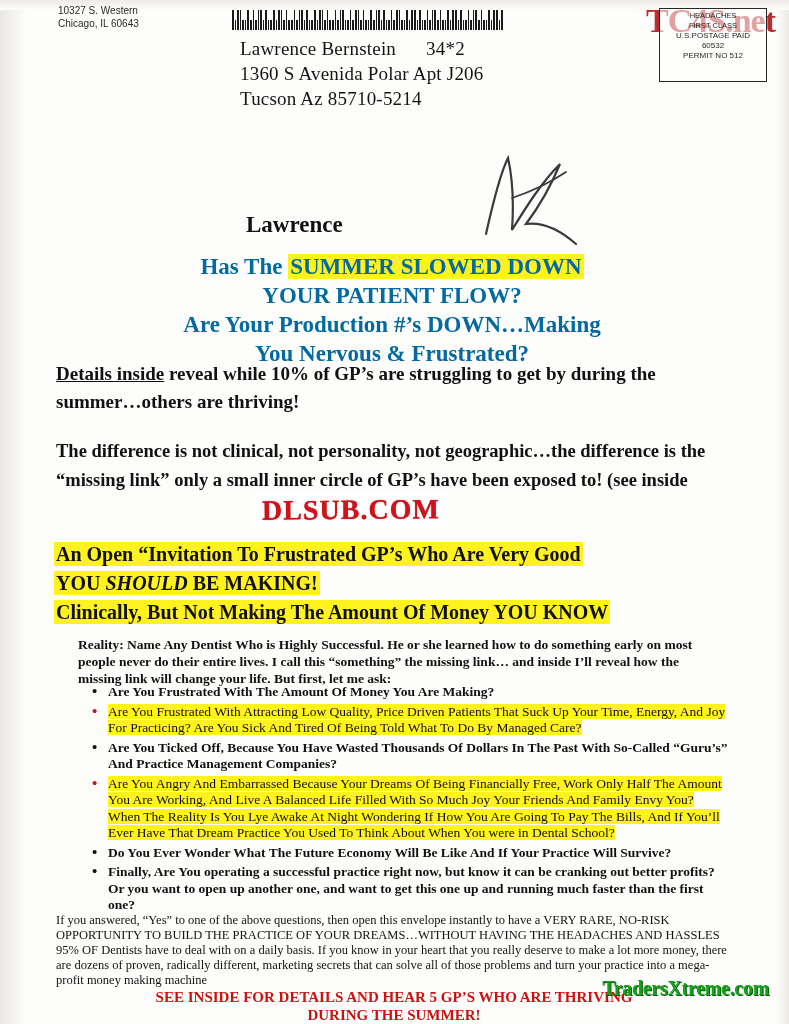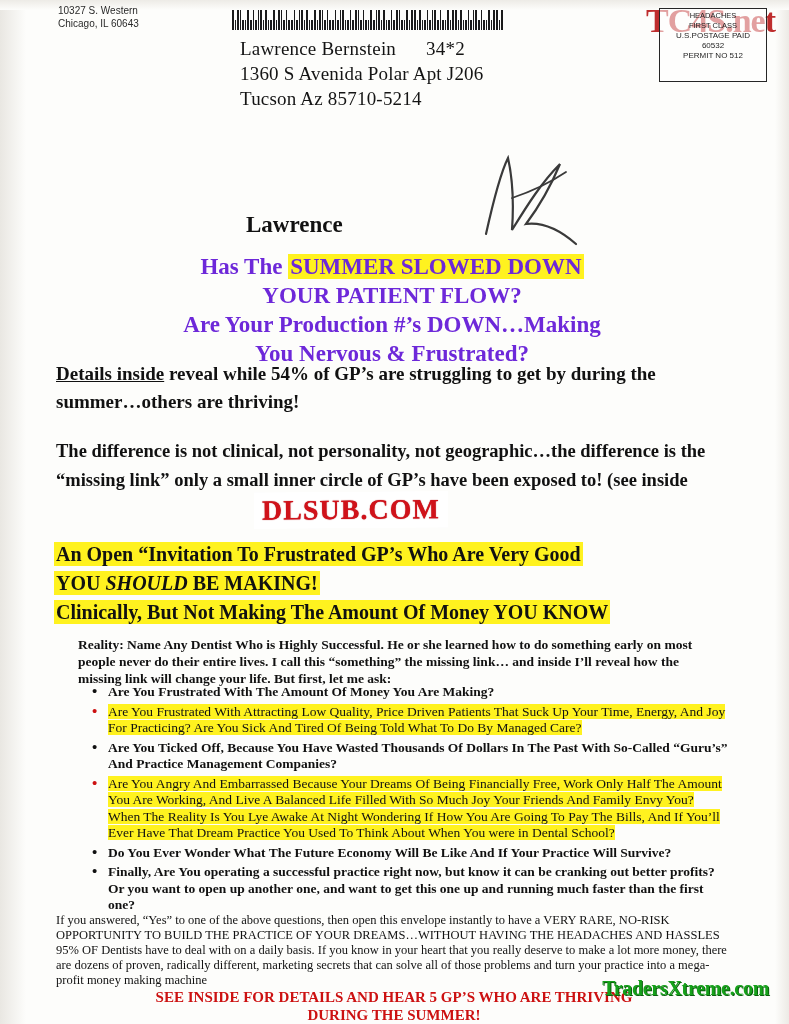--- a/index.html
+++ b/index.html
@@ -141,21 +141,21 @@
   .headline {
     position: absolute;
     left: 56px;
     top: 252px;
     width: 672px;
     text-align: center;
     font-family: "Liberation Serif", serif;
     font-weight: bold;
     font-size: 23px;
     line-height: 29px;
-    color: #6d28d9;
+    color: #0369a1;
   }
   .hl {
     background: #fff21f;
     padding: 0 2px;
   }
 
   .details {
     position: absolute;
     left: 56px;
     top: 360px;
@@ -452,21 +452,21 @@
   <div class="headline">
     <div>
       <span>Has The </span><span class="hl">SUMMER SLOWED DOWN</span>
     </div>
     <div>YOUR PATIENT FLOW?</div>
     <div>Are Your Production #’s DOWN…Making</div>
     <div>You Nervous &amp; Frustrated?</div>
   </div>
 
   <div class="details">
-    <span class="u">Details inside</span><span> reveal while 54% of GP’s are struggling to get by during the summer…others are thriving!</span>
+    <span class="u">Details inside</span><span> reveal while 10% of GP’s are struggling to get by during the summer…others are thriving!</span>
   </div>
 
   <div class="difference">The difference is not clinical, not personality, not geographic…the difference is the “missing link” only a small inner circle of GP’s have been exposed to! (see inside</div>
 
   <div class="dlsub">DLSUB.COM</div>
 
   <div class="invitation">
     <div><span class="hlline">An Open “Invitation To Frustrated GP’s Who Are Very Good</span></div>
     <div><span class="hlline"><span>YOU </span><i>SHOULD</i><span> BE MAKING!</span></span></div>
     <div><span class="hlline">Clinically, But Not Making The Amount Of Money YOU KNOW</span></div>

